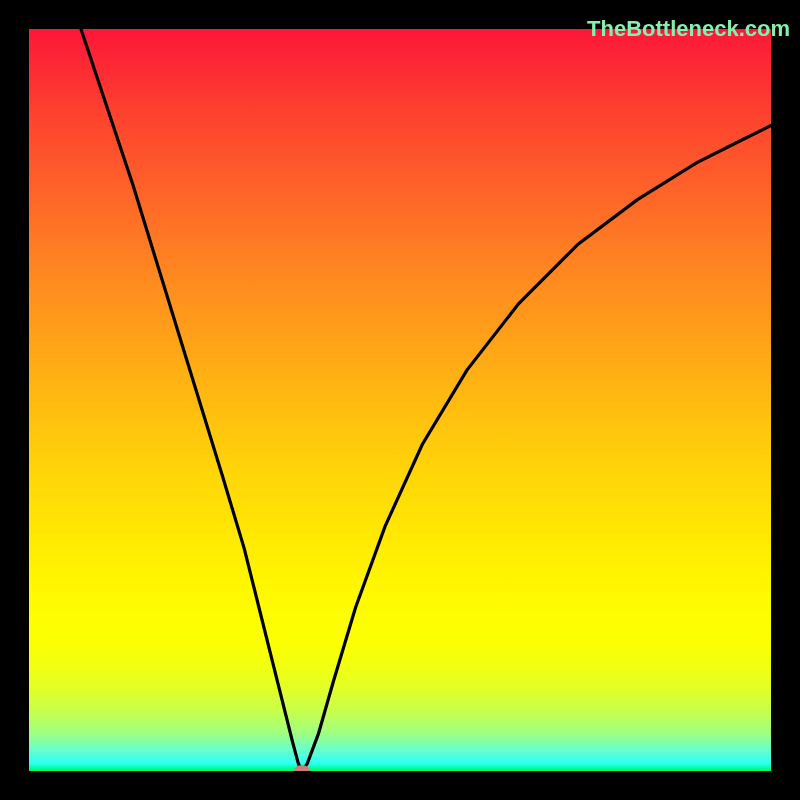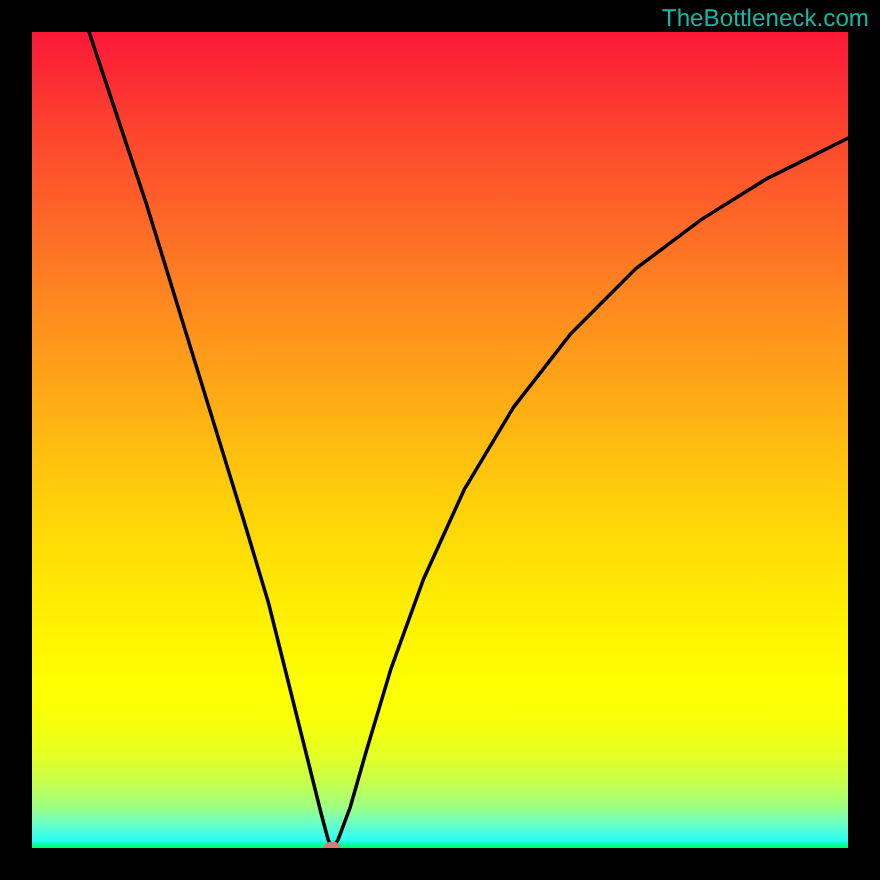--- a/index.html
+++ b/index.html
@@ -5,26 +5,26 @@
   * { margin: 0; padding: 0; box-sizing: border-box; }
   body {
     width: 800px;
     height: 800px;
     background: #000;
     position: relative;
     overflow: hidden;
   }
   .watermark {
     position: absolute;
-    top: 4px;
+    top: 16px;
     right: 10px;
     font-family: Arial, sans-serif;
     font-size: 22px;
-    font-weight: normal;
-    color: #14b8a6;
+    font-weight: bold;
+    color: #86efac;
     z-index: 10;
   }
   .plot-container {
     position: absolute;
     left: 29px;
     top: 29px;
     width: 742px;
     height: 742px;
     overflow: hidden;
   }

